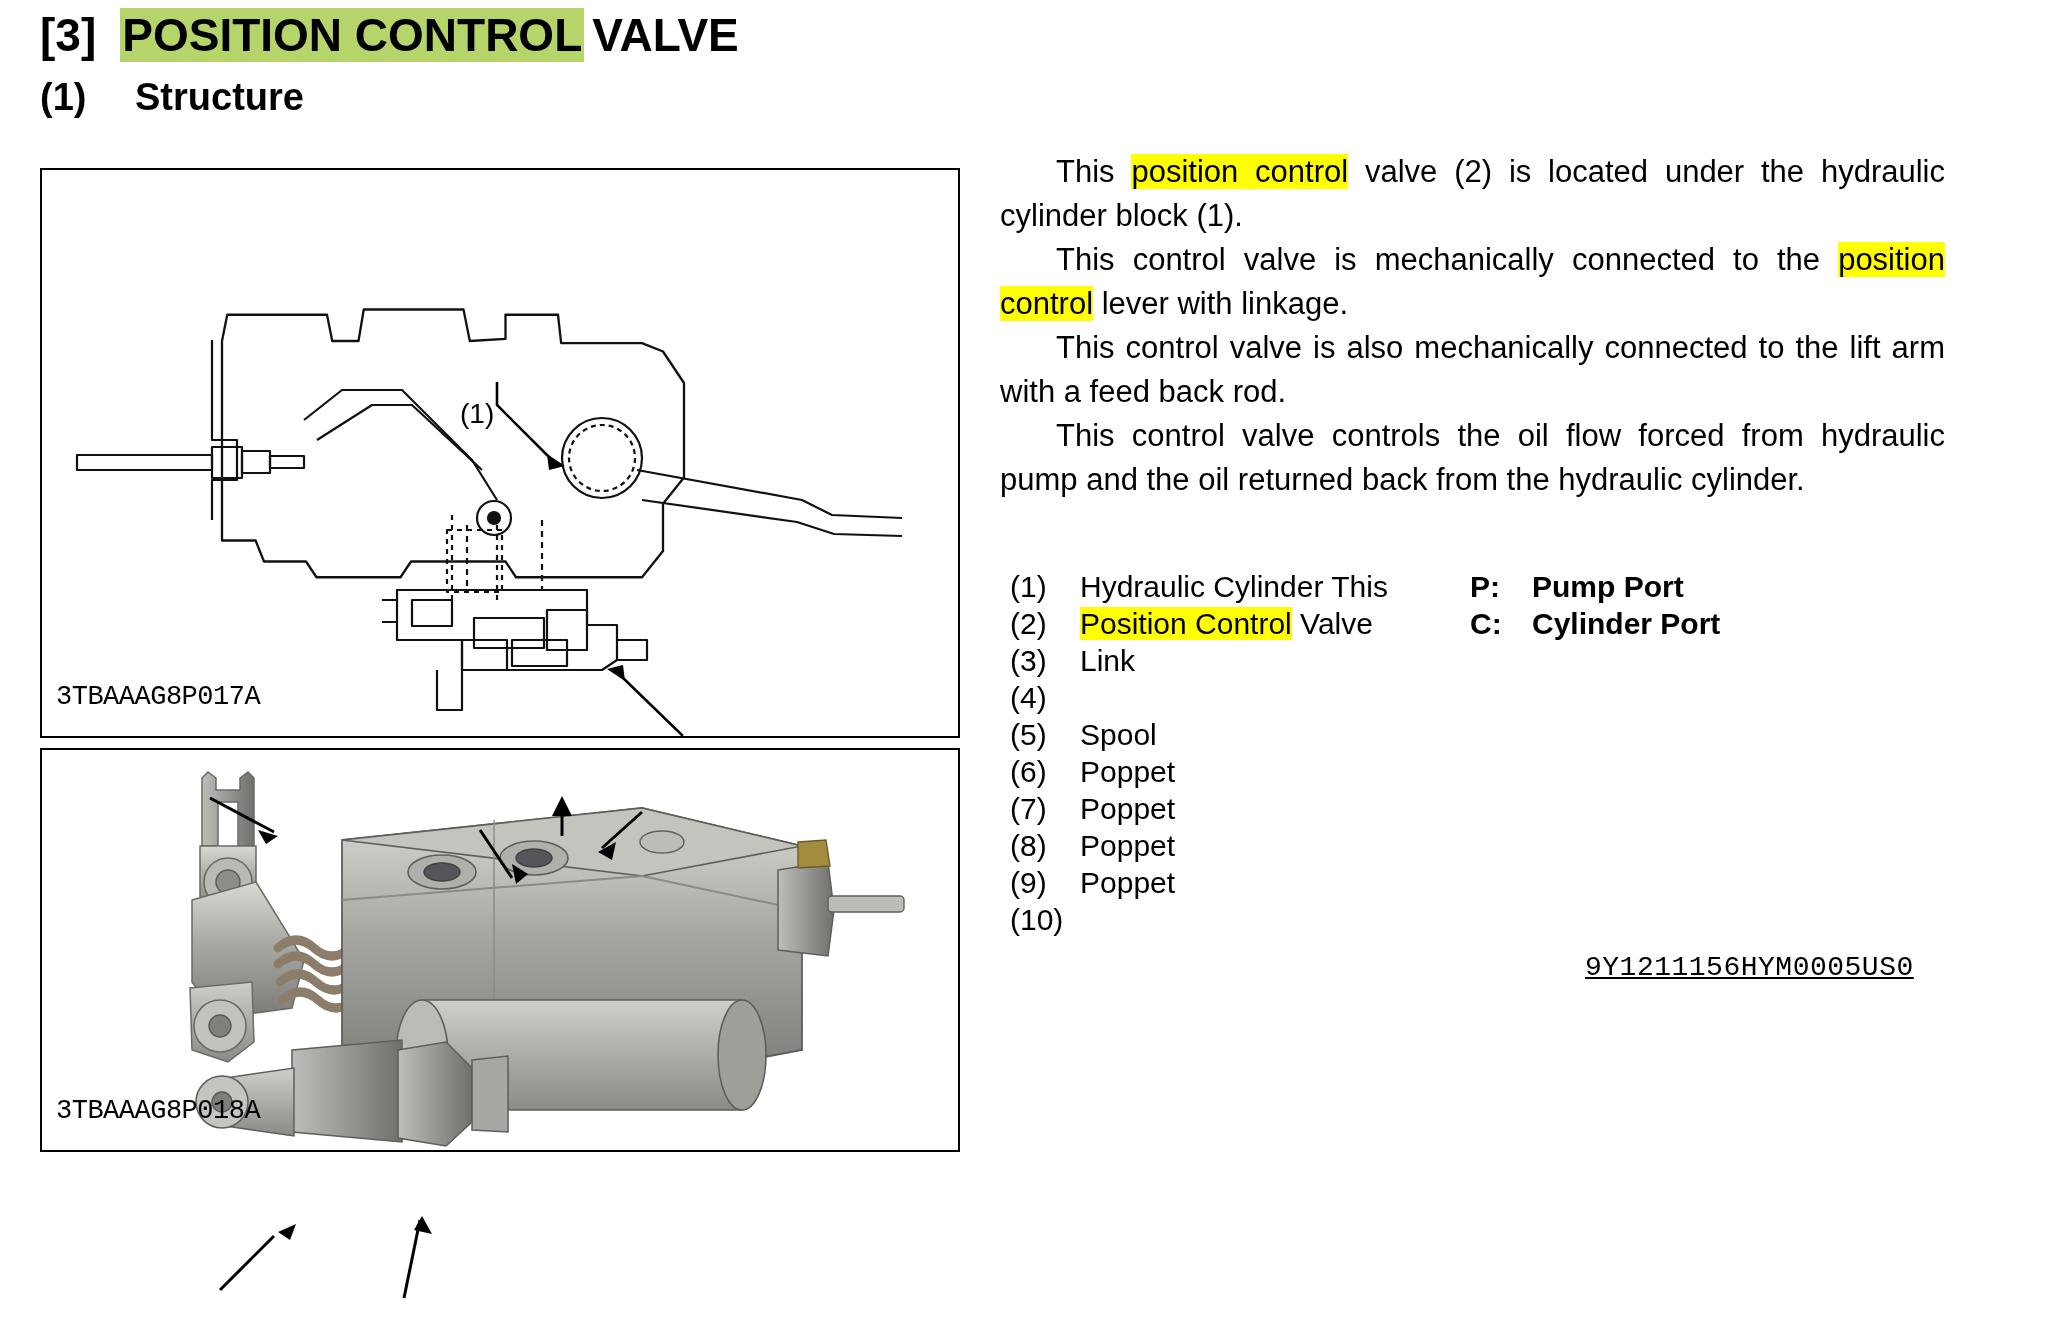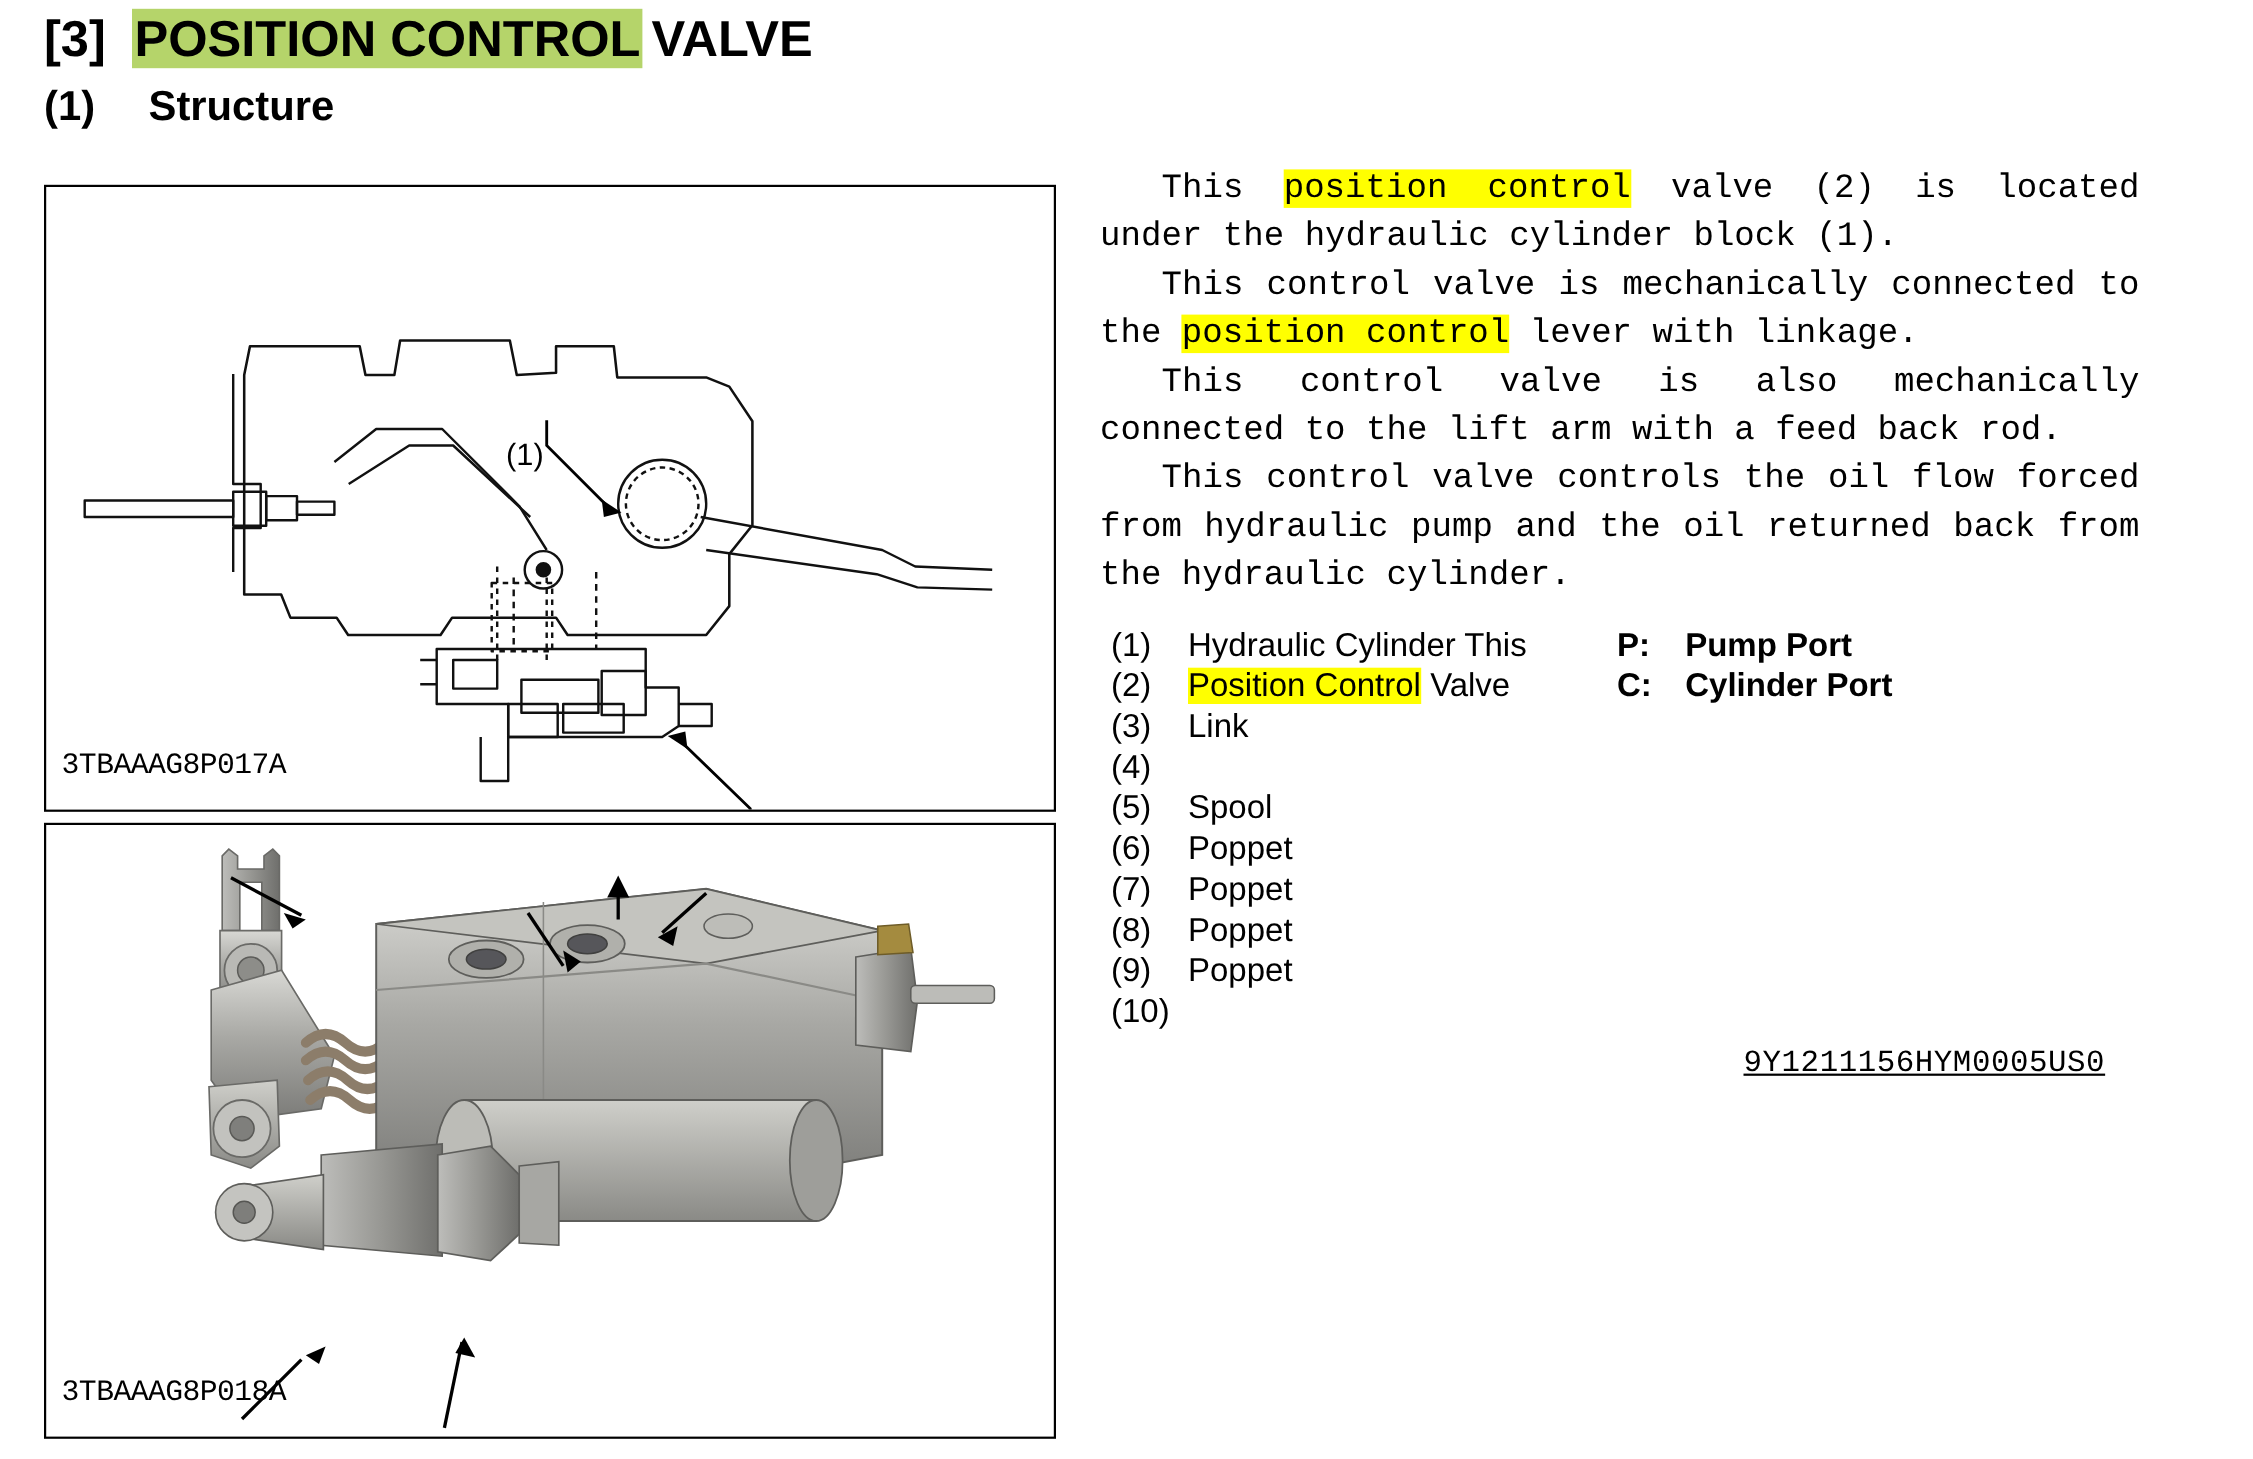--- a/index.html
+++ b/index.html
@@ -60,21 +60,21 @@
   #fig-top {
     left: 40px;
     top: 168px;
     width: 920px;
     height: 570px;
   }
   #fig-bottom {
     left: 40px;
     top: 748px;
     width: 920px;
-    height: 560px;
+    height: 404px;
   }
   .fig-caption {
     position: absolute;
     left: 14px;
     bottom: 24px;
     font-family: "Liberation Mono", monospace;
     font-size: 27px;
     letter-spacing: -0.5px;
   }
   .fig-inner {
@@ -94,21 +94,20 @@
     left: 1000px;
     top: 150px;
     width: 945px;
   }
   .para {
     font-size: 31px;
     line-height: 44px;
     text-align: justify;
     text-indent: 56px;
     margin: 0 0 0 0;
-    font-family: Liberation Mono, monospace;
   }
   .hl-yellow {
     background: #ffff00;
   }
 
   
   .legend {
     position: absolute;
     left: 1010px;
     top: 568px;

